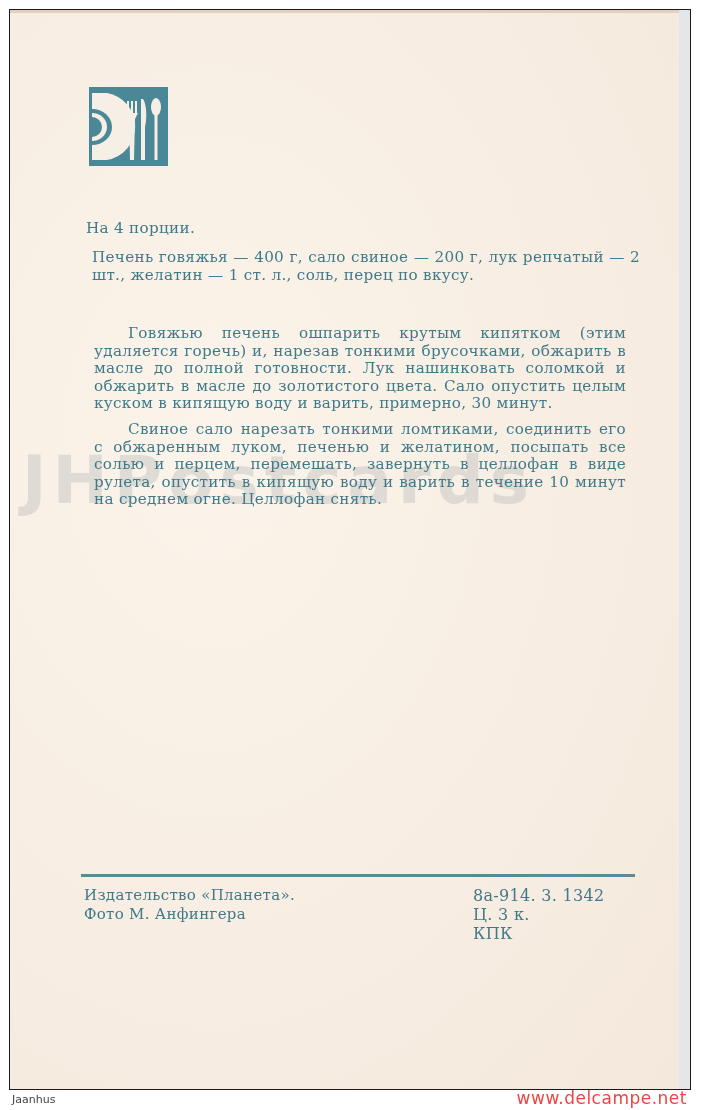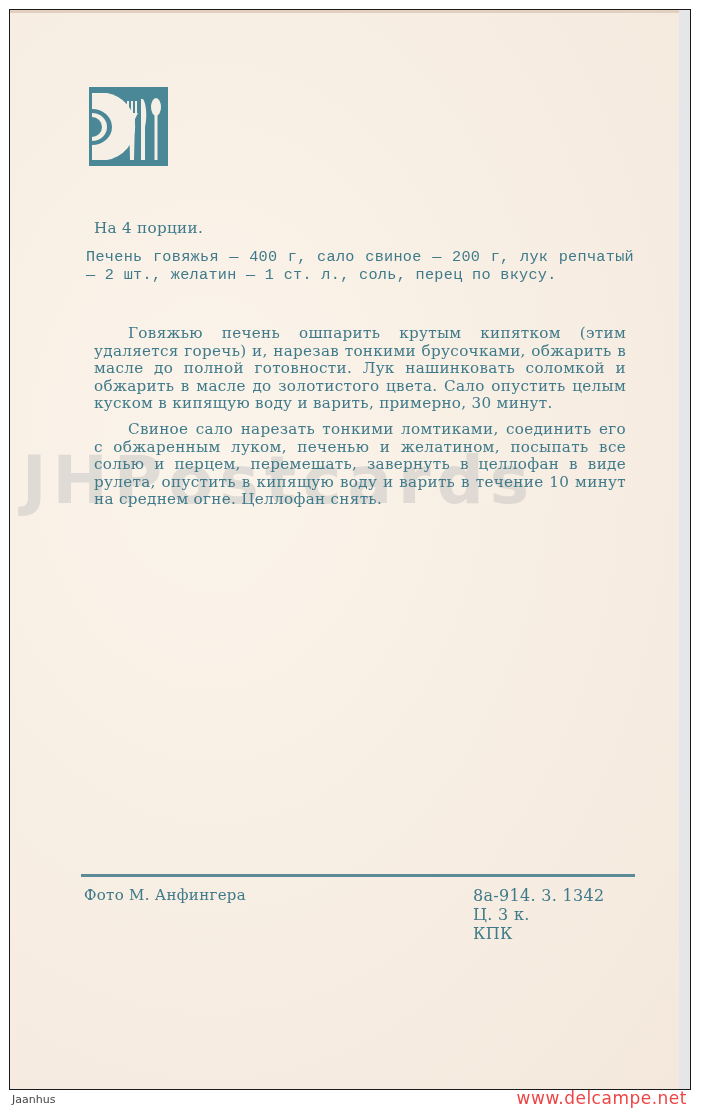--- a/index.html
+++ b/index.html
@@ -15,22 +15,22 @@
       position: absolute; left: 10px; top: 10px; width: 669px; height: 1079px;
       background: #f9f0e6;
       background-image: radial-gradient(ellipse at 30% 40%, #fbf4ea 0%, #f7ede2 60%, #f4e8dc 100%);
       border-top: 3px solid #e3cfc0;
       box-sizing: border-box;
     }
     .logo {
       position: absolute; left: 89px; top: 87px; width: 79px; height: 79px;
     }
     .text { position: absolute; color: #3f7a8a; font-size: 15.2px; line-height: 17.6px; letter-spacing: 0.3px; }
-    .servings { left: 86px; top: 220px; margin-left: 8px; }
-    .ingredients { left: 86px; top: 249px; width: 548px; text-align: justify; font-family: Liberation Mono, monospace; }
+    .servings { left: 86px; top: 220px; }
+    .ingredients { left: 92px; top: 249px; width: 548px; text-align: justify; }
     .para { left: 86px; width: 548px; text-align: justify; }
     .para p { margin: 8px; text-indent: 34px; }
     .p1 { top: 317px; }
     .rule {
       position: absolute; left: 81px; top: 874px; width: 554px; height: 3px; background: #5c8a96;
     }
     .footer-left { left: 84px; top: 886px; line-height: 19px; font-size: 15px; }
     .footer-right { left: 473px; top: 886px; line-height: 19px; font-size: 16px; }
     .watermark {
       position: absolute; left: 22px; top: 448px; font-family: "DejaVu Sans", sans-serif; font-weight: bold;
@@ -75,20 +75,21 @@
 <div class="text ingredients">Печень говяжья — 400 г, сало свиное — 200 г, лук репчатый — 2 шт., желатин — 1 ст. л., соль, перец по вкусу.</div>
 
 <div class="text para p1">
   <p>Говяжью печень ошпарить крутым кипятком (этим удаляется горечь) и, нарезав тонкими брусочками, обжарить в масле до полной готовности. Лук нашинковать соломкой и обжарить в масле до золотистого цвета. Сало опустить целым куском в кипящую воду и варить, примерно, 30 минут.</p>
   <p>Свиное сало нарезать тонкими ломтиками, соединить его с обжаренным луком, печенью и желатином, посыпать все солью и перцем, перемешать, завернуть в целлофан в виде рулета, опустить в кипящую воду и варить в течение 10 минут на среднем огне. Целлофан снять.</p>
 </div>
 
 <div class="rule"></div>
 
 <div class="text footer-left">
+  <div>Издательство «Планета».</div>
   <div>Фото М. Анфингера</div>
 </div>
 
 <div class="text footer-right">
   <div>8а-914. 3. 1342</div>
   <div>Ц. 3 к.</div>
   <div>КПК</div>
 </div>
 
 <div class="bottom-left">Jaanhus</div>

